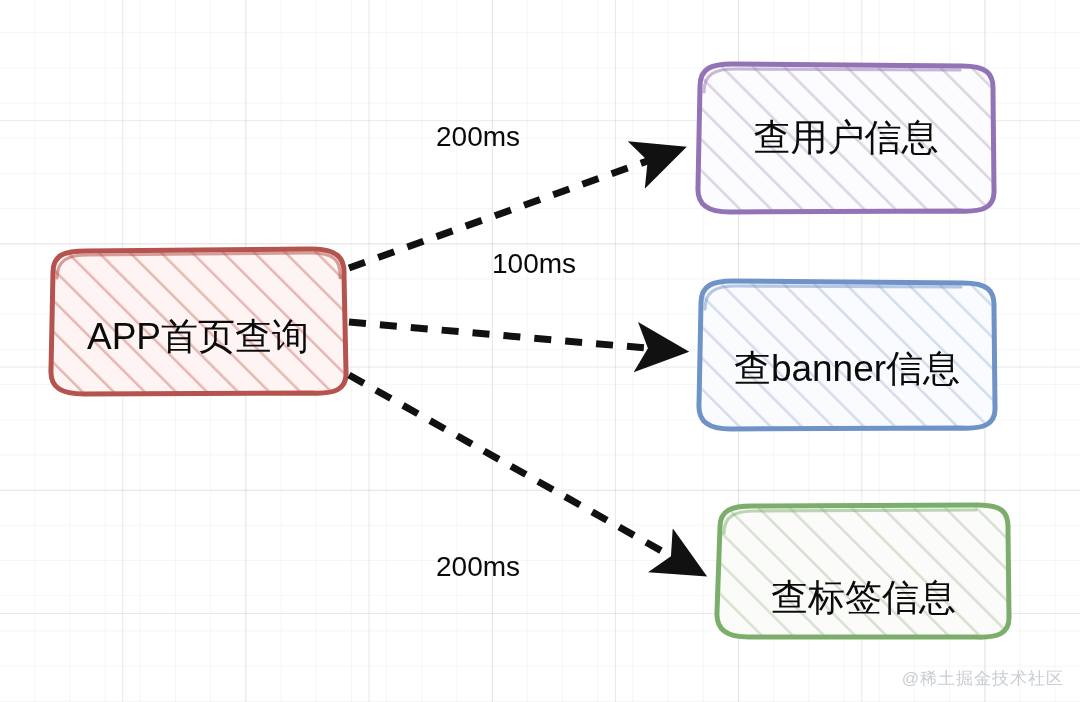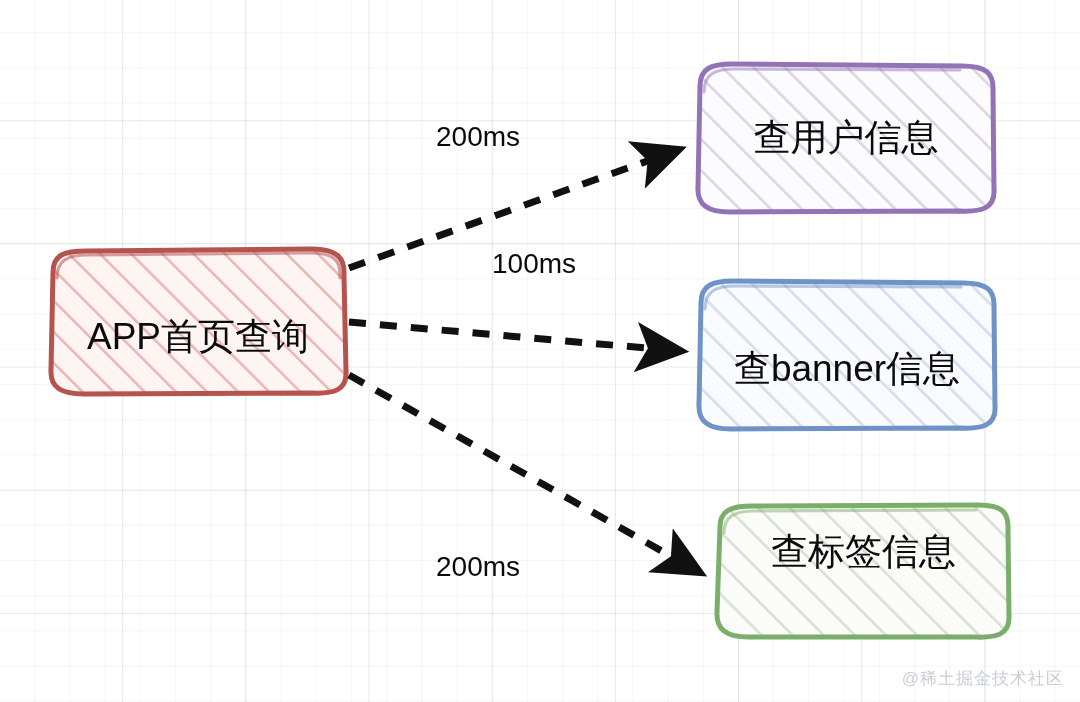--- a/index.html
+++ b/index.html
@@ -164,21 +164,21 @@
       <line x1="349" y1="375" x2="699" y2="572" stroke="#111111" stroke-width="7" stroke-dasharray="17 14" stroke-linecap="butt" marker-end="url(#arrow-solid)"></line>
     </g>
   </svg>
 
   <div class="node-label" style="left:48px; top:248px; width:300px; height:147px;margin-top:15px;">APP首页查询</div>
 
   <div class="node-label" style="left:697px; top:62px; width:298px; height:151px;">查用户信息</div>
 
   <div class="node-label" style="left:698px; top:279px; width:298px; height:151px;margin-top:14px;">查banner信息</div>
 
-  <div class="node-label" style="left:717px; top:474px; width:293px; height:156px;">查标签信息</div>
+  <div class="node-label" style="left:717px; top:520px; width:293px; height:156px;">查标签信息</div>
 
   <div class="edge-label" style="left:436px; top:121px;">200ms</div>
 
   <div class="edge-label" style="left:492px; top:248px;">100ms</div>
 
   <div class="edge-label" style="left:436px; top:551px;">200ms</div>
 
   <div id="watermark">@稀土掘金技术社区</div>
 
 </div>

